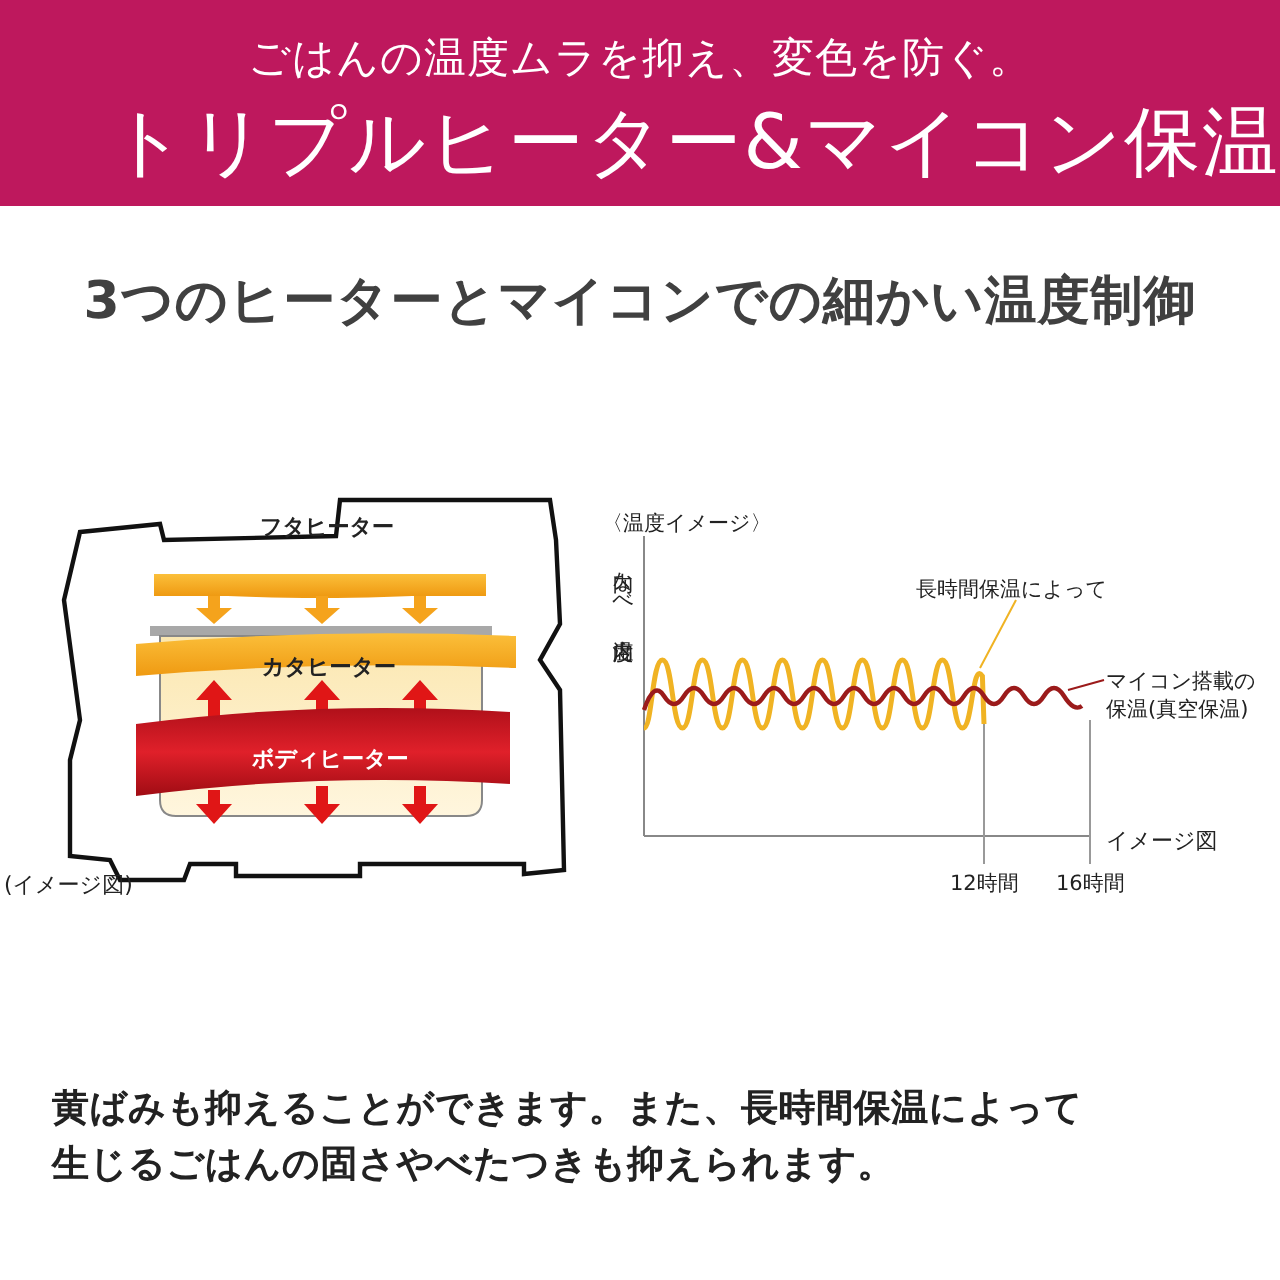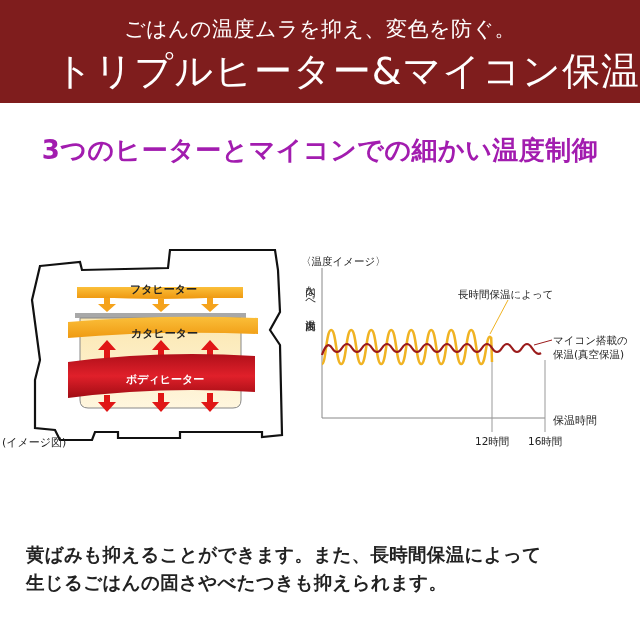--- a/index.html
+++ b/index.html
@@ -1,24 +1,24 @@
 <!DOCTYPE html>
 <html><head>
 <meta charset="utf-8">
 <style>
   html, body { margin:0; padding:0; }
   body { width:640px; height:640px; background:#ffffff; position:relative; overflow:hidden;
          font-family:"DejaVu Sans", "Liberation Sans", sans-serif; color:#222; }
-  .header { position:absolute; left:0; top:0; width:640px; height:103px; background:#7f1d1d; }
+  .header { position:absolute; left:0; top:0; width:640px; height:103px; background:#be185d; }
   .header-sub { position:absolute; left:0; width:640px; top:15px; text-align:center; color:#fff;
                 font-size:21px; letter-spacing:0.5px; }
   .header-title { position:absolute; left:0; width:640px; top:46px; text-align:right; color:#fff;
                   font-size:38px; letter-spacing:1px; }
   .headline { position:absolute; left:0; width:640px; top:133px; text-align:center;
-              font-size:26px; font-weight:bold; color:#a21caf; letter-spacing:0.5px; }
+              font-size:26px; font-weight:bold; color:#404040; letter-spacing:0.5px; }
   .diagram { position:absolute; left:0; top:240px; width:300px; height:215px; }
   .graph { position:absolute; left:285px; top:250px; width:355px; height:210px; }
   .small { font-size:10px; color:#333; }
   .body-text { position:absolute; left:26px; top:541px; width:600px; font-size:18.5px; font-weight:bold;
                line-height:28px; color:#222; letter-spacing:0.3px; }
   .body-text div { white-space:nowrap; }
   .lbl { position:absolute; font-size:11px; color:#222; white-space:nowrap;text-align:right; }
   .heater-lbl { position:absolute; font-size:11px; font-weight:bold; white-space:nowrap; }
 </style>
 </head>
@@ -79,21 +79,21 @@
 
     <g fill="#e01616">
       <rect x="104" y="395" width="6" height="7"></rect>
         <polygon points="98,402 116,402 107,412"></polygon>
       <rect x="158" y="393" width="6" height="9"></rect>
         <polygon points="152,402 170,402 161,412"></polygon>
       <rect x="207" y="393" width="6" height="9"></rect>
         <polygon points="201,402 219,402 210,412"></polygon>
     </g>
   </svg>
-  <div class="heater-lbl" style="left:130px; top:42px; color:#222;text-align:right;">フタヒーター</div>
+  <div class="heater-lbl" style="left:130px; top:16px; color:#222;text-align:right;">フタヒーター</div>
   <div class="heater-lbl" style="left:131px; top:86px; color:#222;">カタヒーター</div>
   <div class="heater-lbl" style="left:126px; top:132px; color:#fff;">ボディヒーター</div>
   <div class="lbl small" style="left:2px; top:195px;">(イメージ図)</div>
 </div>
 
 <div class="graph">
   <svg width="355" height="210" viewBox="285 250 355 210" style="position:absolute;left:0;top:0;">
 
     <line x1="322" y1="268" x2="322" y2="418" stroke="#888" stroke-width="1"></line>
     <line x1="322" y1="418" x2="545" y2="418" stroke="#888" stroke-width="1"></line>
@@ -106,21 +106,21 @@
 
     <line x1="490" y1="334" x2="508" y2="300" stroke="#f0b323" stroke-width="1"></line>
     <line x1="534" y1="345" x2="552" y2="340" stroke="#9b1b1b" stroke-width="1"></line>
   </svg>
   <div class="lbl" style="left:16px; top:5px; font-size:10.5px;">〈温度イメージ〉</div>
   <div class="lbl" style="left:20px; top:28px; font-size:10.5px; writing-mode:vertical-rl; line-height:12px;">内なべ</div>
   <div class="lbl" style="left:20px; top:62px; font-size:10.5px; writing-mode:vertical-rl; line-height:12px;">内温度</div>
   <div class="lbl" style="left:173px; top:38px; font-size:10.5px;">長時間保温によって</div>
   <div class="lbl" style="left:268px; top:84px; font-size:10.5px;">マイコン搭載の</div>
   <div class="lbl" style="left:268px; top:98px; font-size:10.5px;">保温(真空保温)</div>
-  <div class="lbl" style="left:268px; top:163px; font-size:11px;">保温時間</div>
+  <div class="lbl" style="left:268px; top:163px; font-size:11px;">イメージ図</div>
   <div class="lbl" style="left:190px; top:185px; font-size:10.5px;">12時間</div>
   <div class="lbl" style="left:243px; top:185px; font-size:10.5px;">16時間</div>
 </div>
 
 <div class="body-text">
   <div>黄ばみも抑えることができます。また、長時間保温によって</div>
   <div>生じるごはんの固さやべたつきも抑えられます。</div>
 </div>
 
 </body></html>

